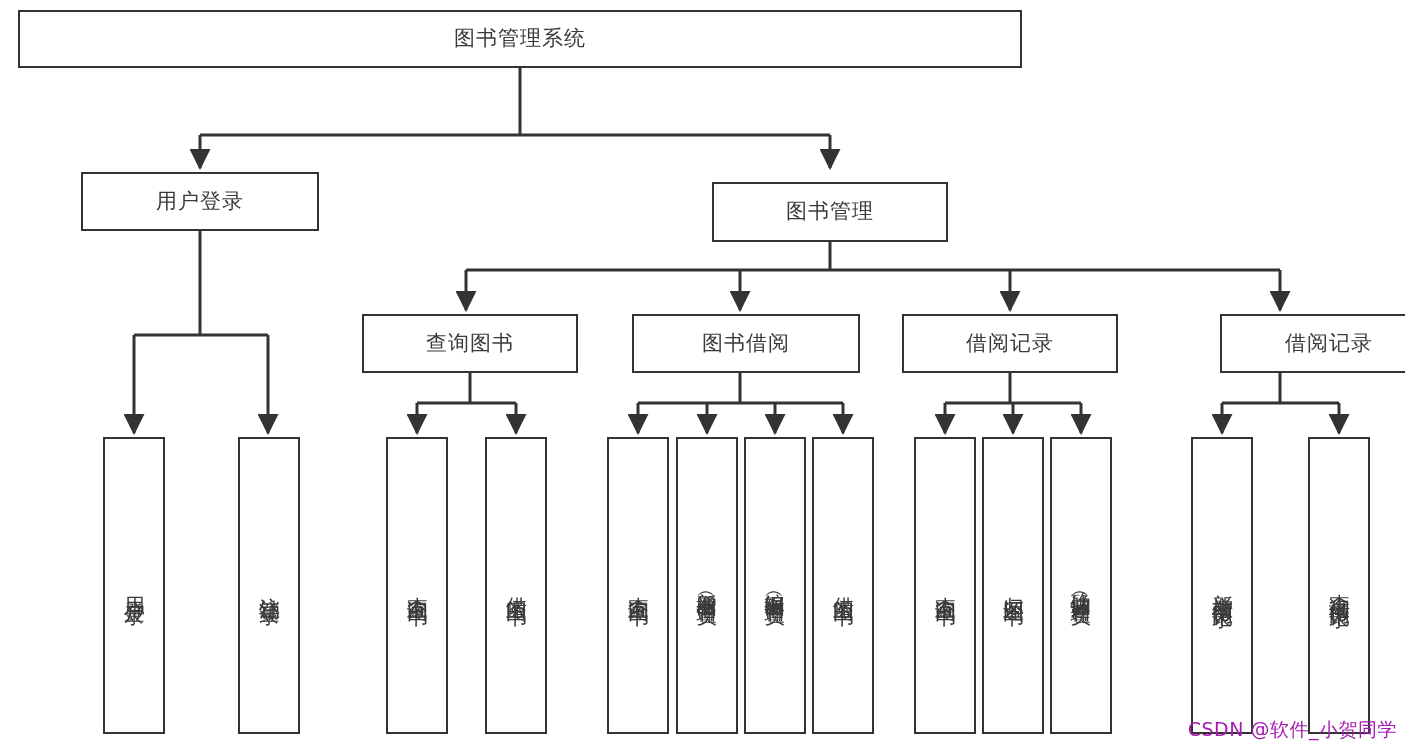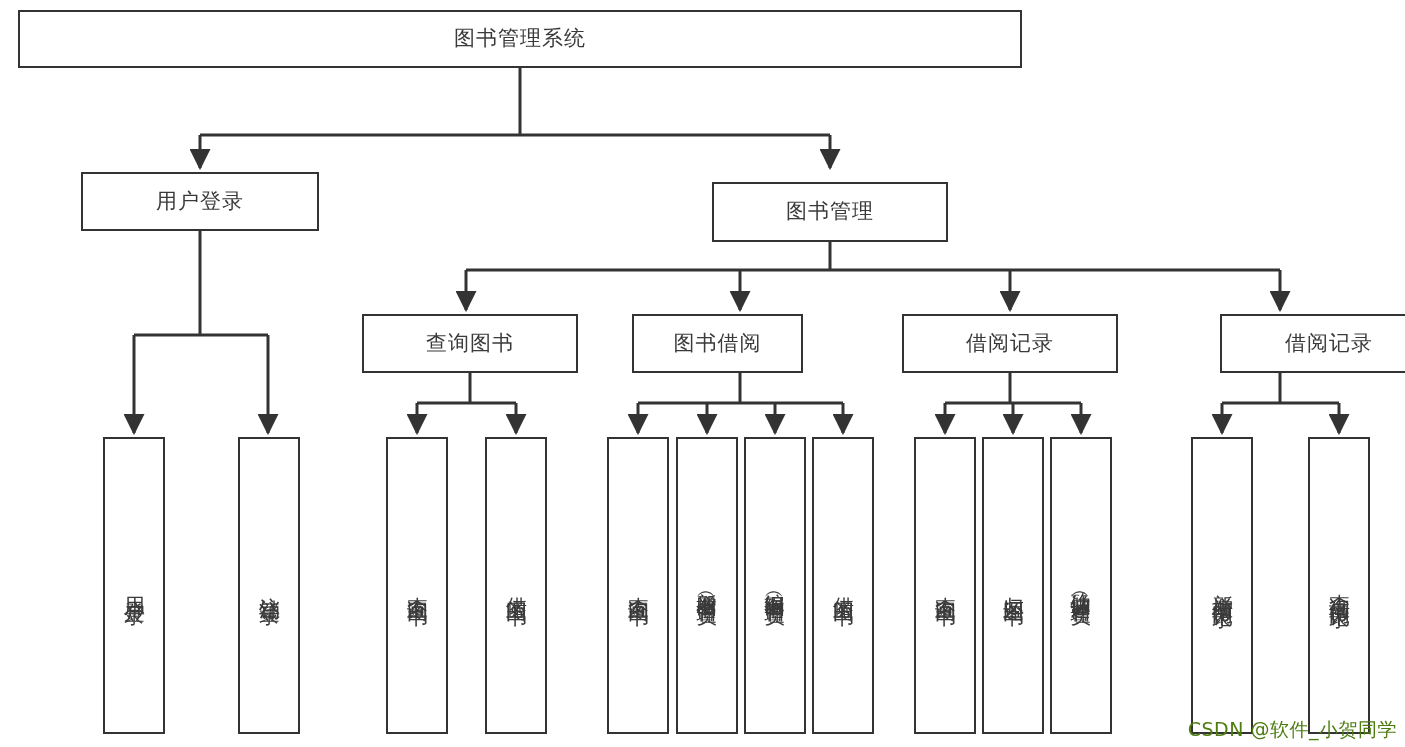--- a/index.html
+++ b/index.html
@@ -59,21 +59,21 @@
   }
   .node.leaf.tall-text .node-label {
     font-size: 20px;
     letter-spacing: 2px;
   }
   #watermark {
     position: absolute;
     right: 8px;
     bottom: 4px;
     font-size: 19px;
-    color: #4d7c0f;
+    color: #a21caf;
     letter-spacing: 0.5px;
     z-index: 5;
     white-space: nowrap;
     font-family: "DejaVu Sans", "Liberation Sans", sans-serif;
   }
 </style>
 </head>
 <body>
 
 <div id="diagram-root">
@@ -138,21 +138,21 @@
   </div>
 
   <div class="node" style="left:712px; top:182px; width:236px; height:60px;">
     <span class="node-label">图书管理</span>
   </div>
 
   <div class="node" style="left:362px; top:314px; width:216px; height:59px;">
     <span class="node-label">查询图书</span>
   </div>
 
-  <div class="node" style="left:632px; top:314px; width:171px; height:59px;">
+  <div class="node" style="left:632px; top:314px; width:228px; height:59px;">
     <span class="node-label">图书借阅</span>
   </div>
 
   <div class="node" style="left:902px; top:314px; width:216px; height:59px;">
     <span class="node-label">借阅记录</span>
   </div>
 
   <div class="node" style="left:1220px; top:314px; width:218px; height:59px;">
     <span class="node-label">借阅记录</span>
   </div>

